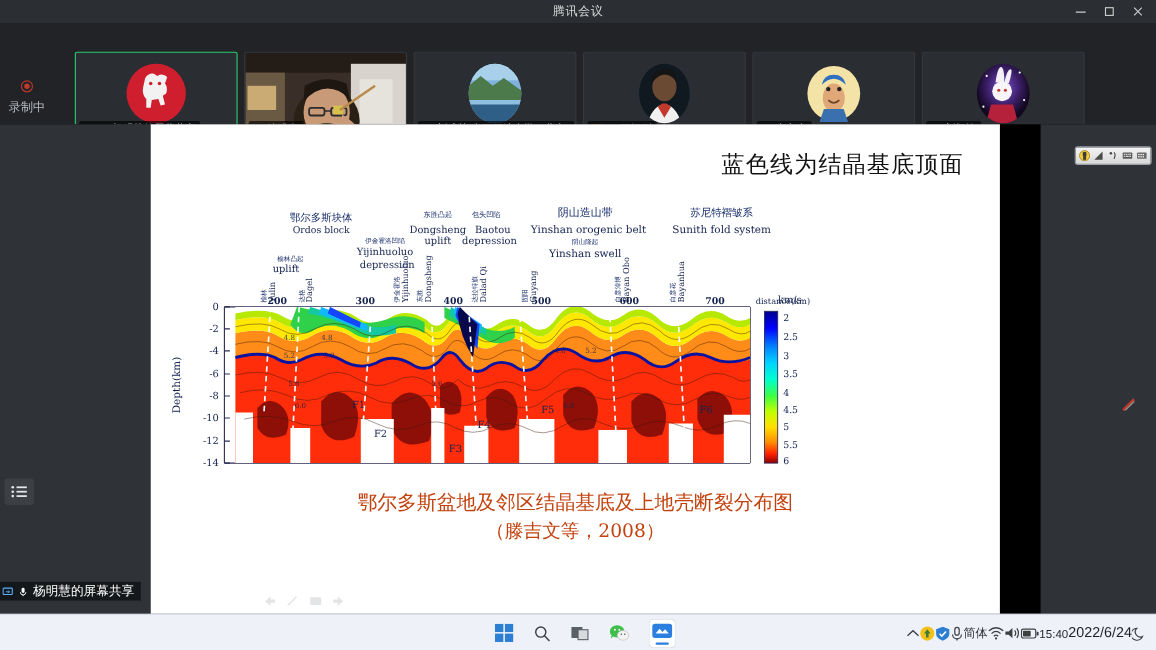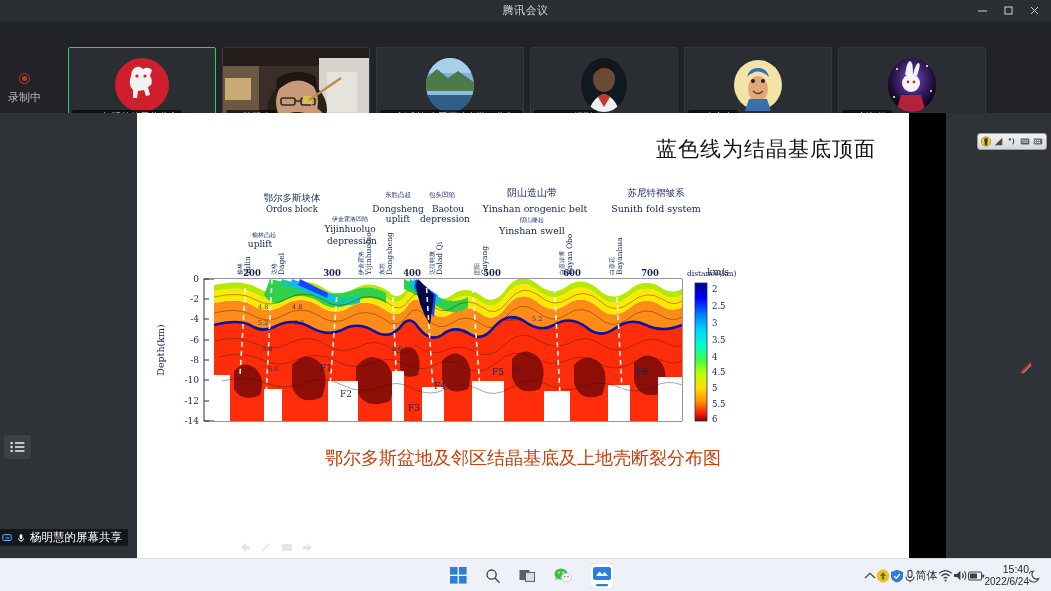--- a/index.html
+++ b/index.html
@@ -648,20 +648,21 @@
               <text x="570" y="200">4.5</text>
             <text x="570" y="216">5</text>
               <text x="570" y="232">5.5</text>
             <text x="570" y="247">6</text>
           </g>
         </svg>
       </div>
 
       <div class="slide-caption">
         <div>鄂尔多斯盆地及邻区结晶基底及上地壳断裂分布图</div>
+        <div class="l2">（滕吉文等，2008）</div>
       </div>
 
       <div class="ppt-nav">
         <span>
           <svg width="12" height="11" viewBox="0 0 12 11">
               <path d="M7 1 L2 5.5 L7 10 L7 7 L11 7 L11 4 L7 4 Z" fill="#9aa0a6"></path>
             </svg>
         </span>
         <span>
           <svg width="12" height="11" viewBox="0 0 12 11">
@@ -744,23 +745,23 @@
       <svg width="15" height="13" viewBox="0 0 15 13">
         <path d="M1 5 L4 5 L7.4 1.8 L7.4 11.2 L4 8 L1 8 Z" fill="#3c4043"></path>
         <path d="M9.4 4 Q11.4 6.5 9.4 9" fill="none" stroke="#3c4043" stroke-width="1.1"></path>
         <path d="M11.4 2.2 Q14.4 6.5 11.4 10.8" fill="none" stroke="#3c4043" stroke-width="1.1"></path>
       </svg>
       <svg width="17" height="12" viewBox="0 0 17 12">
         <rect x=".6" y="2" width="13" height="8" rx="1.6" fill="none" stroke="#3c4043" stroke-width="1.1"></rect>
         <rect x="2" y="3.4" width="7" height="5.2" rx=".6" fill="#3c4043"></rect>
         <rect x="14.4" y="4.4" width="1.8" height="3.4" rx=".8" fill="#3c4043"></rect>
       </svg>
-      <div style="display:flex;flex-direction:column;align-items:flex-end;line-height:1.25;">
+      <div style="display:flex;flex-direction:row;align-items:flex-end;line-height:1.25;">
         <span style="font-size:10.5px;color:#1f2328;">15:40</span>
-        <span style="font-size:10px;color:#1f2328;">2022/6/24</span>
+        <span style="font-size:13px;color:#1f2328;">2022/6/24</span>
       </div>
       <svg width="12" height="14" viewBox="0 0 12 14">
         <path d="M9.6 9.6 A5.4 5.4 0 1 1 4.4 2.2 A4.6 4.6 0 0 0 9.6 9.6 Z" fill="none" stroke="#3c4043" stroke-width="1.1"></path>
       </svg>
     </div>
   </div>
 
 </div>
 
 </body></html>

